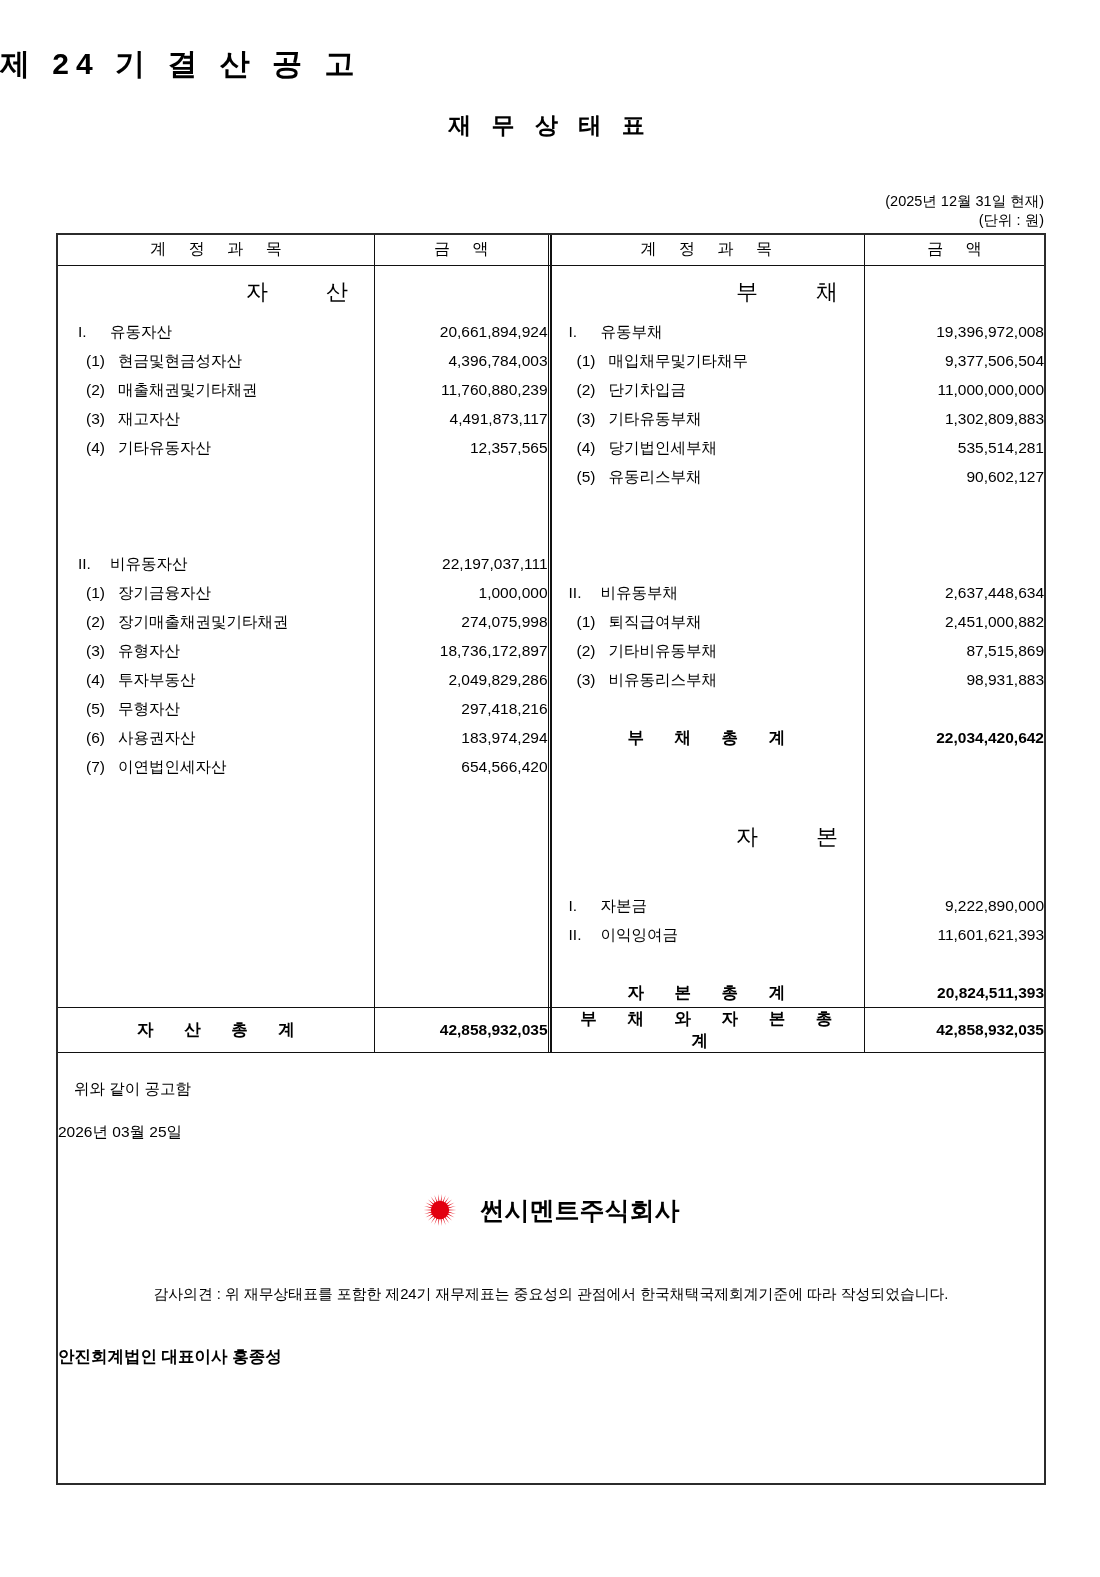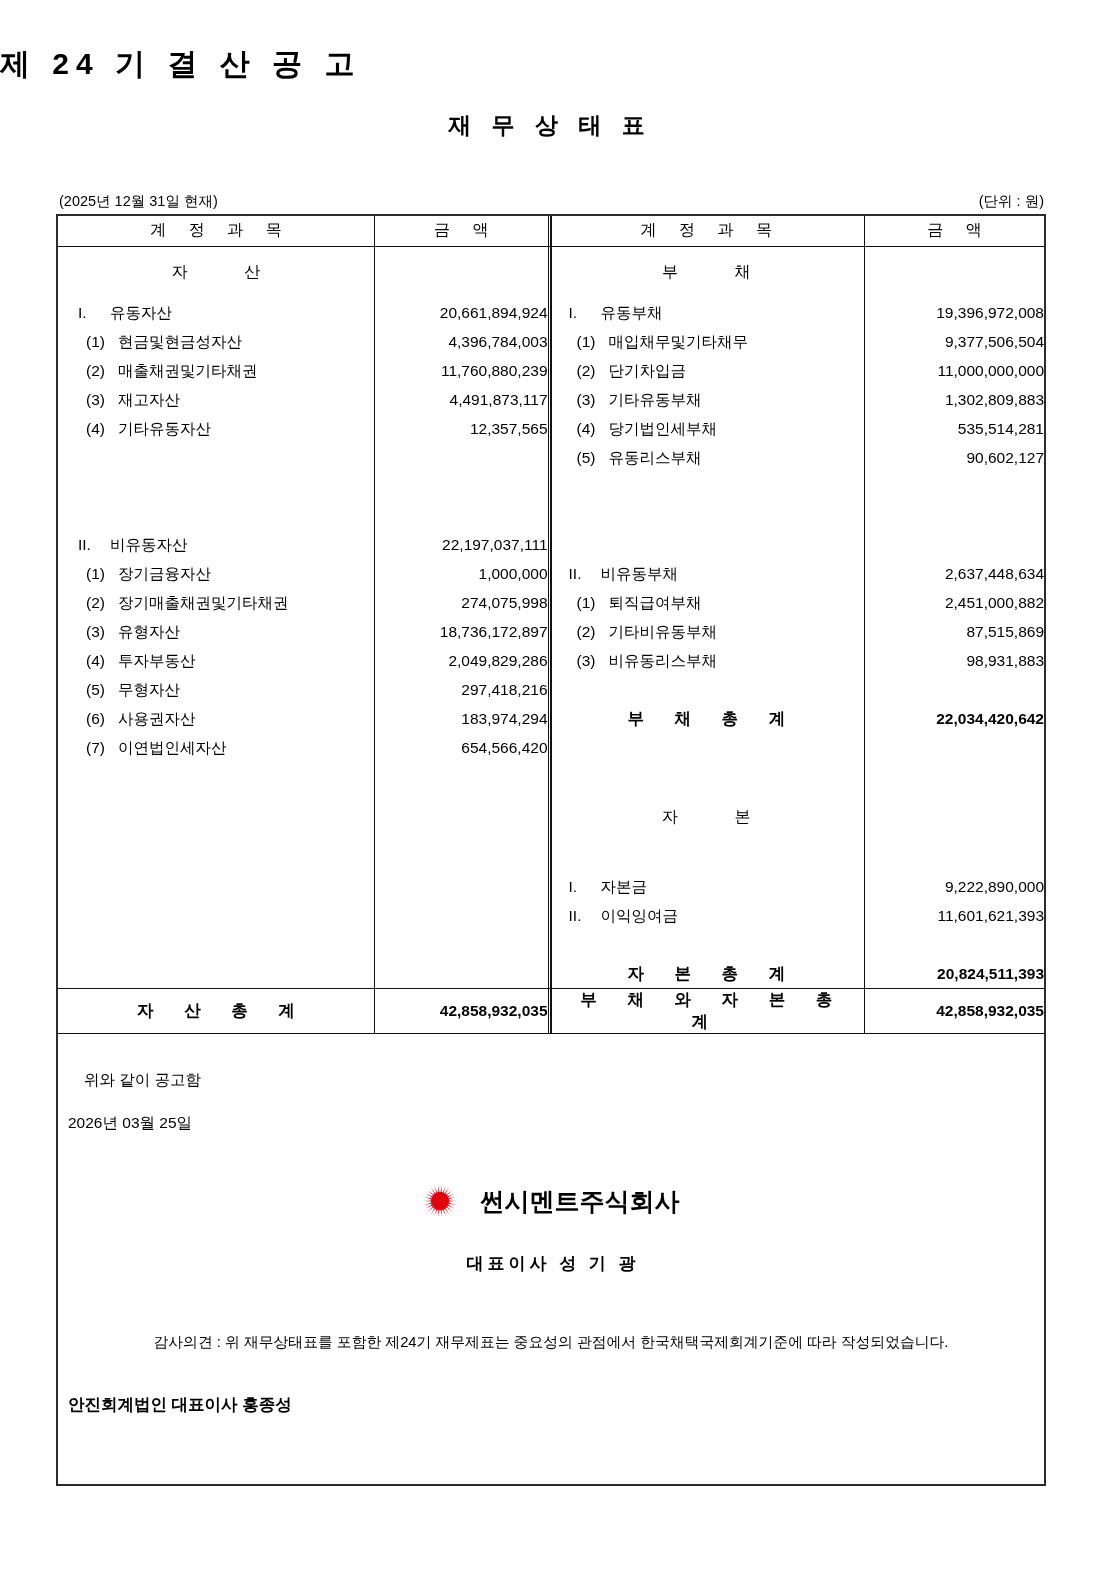--- a/index.html
+++ b/index.html
@@ -29,25 +29,26 @@
     text-align: center;
     font-size: 23px;
     font-weight: bold;
     letter-spacing: 7px;
     margin-top: 30px;
     line-height: 1.2;
   }
 
   
   .meta-row {
-    margin: 52px 56px 3px 59px;
+    margin: 52px 56px 3px 24px;
     display: flex;
     justify-content: space-between;
     align-items: flex-end;
     font-size: 14.5px;
+    flex-direction: column;
   }
 
   
   .frame {
     margin: 0 54px 0 56px;
     border: 2.5px solid #2b2b2b;
     box-sizing: border-box;
   }
 
   table.bs {
@@ -87,22 +88,22 @@
     content: "";
     position: absolute;
     top: 0; bottom: 0;
     right: -4px;
     width: 1.2px;
     background: #111;
   }
 
   
   .section-label {
-    text-align: center;
-    font-size: 16px;
+    text-align: right;
+    font-size: 22px;
     letter-spacing: 26px;
     text-indent: 26px;
     height: 52px;
     margin-left: 16px;
   }
 
   
   .row-item { height: 29px; }
   .acct-cell { padding-left: 0; }
   .acct-inner { display: flex; align-items: baseline; }
@@ -133,21 +134,21 @@
     text-align: right;
     font-weight: bold;
     padding-right: 8px;
     font-variant-numeric: tabular-nums;
   }
   .grand-row { height: 40px; border-top: 1.3px solid #111; }
 
   
   .footer {
     border-top: 1.4px solid #111;
-    padding: 10px;
+    padding: 0;
     position: relative;
     height: 430px;
   }
   .notice {
     font-size: 15.5px;
     margin: 26px 0 0 16px;
   }
   .date-line {
     font-size: 15.5px;
     margin-top: 22px;
@@ -532,17 +533,16 @@
               <polygon points="66.93,32.99 85.93,18.17 68.93,35.24" fill="#e2000f"></polygon>
               <polygon points="70.51,37.53 92.50,27.69 71.91,40.20" fill="#e2000f"></polygon>
               <polygon points="72.90,42.80 96.61,38.51 73.62,45.73" fill="#e2000f"></polygon>
             </g>
           <circle cx="50" cy="50" r="27" fill="#e2000f"></circle>
         </svg>
       </span>
       <span class="company-name">썬시멘트주식회사</span>
     </div>
 
-    <div class="ceo-line">대표이사 성  기  광</div>
     <div class="audit-line">감사의견 : 위 재무상태표를 포함한 제24기 재무제표는 중요성의 관점에서 한국채택국제회계기준에 따라 작성되었습니다.</div>
     <div class="auditor-line">안진회계법인 대표이사 홍종성</div>
   </div>
 </div>
 
 </body></html>

